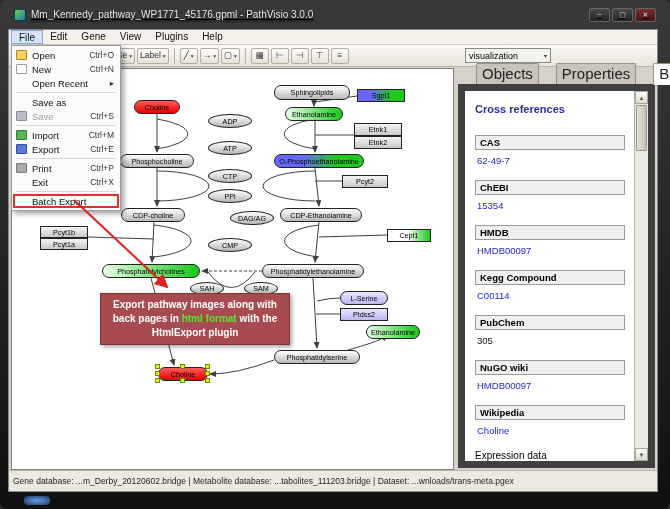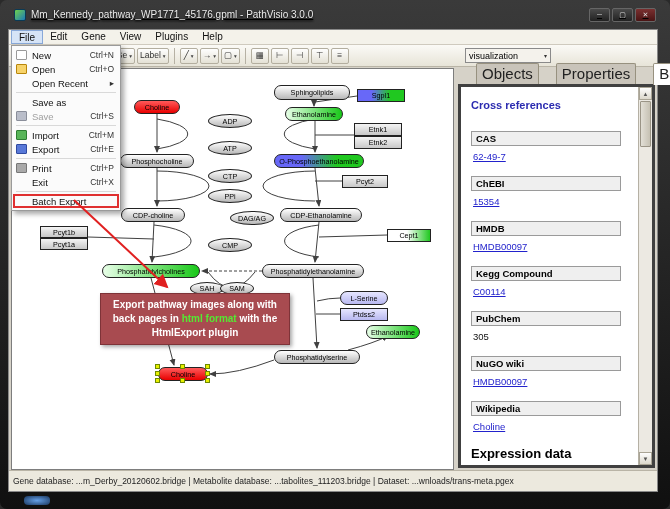--- a/index.html
+++ b/index.html
@@ -62,29 +62,29 @@
              text-align:center; padding:4px 5px; box-shadow:2px 2px 4px rgba(0,0,0,.35); }
   .callout .hl { color:#55e832; }
 
   .splitter { width:4px; background:#d6d2c8; }
 
   .sidebar { flex:1; display:flex; flex-direction:column; min-width:0; }
   .tabs { height:16px; display:flex; align-items:flex-end; gap:1px; padding-left:2px; }
   .tab { font-size:15px; padding:1px 5px 2px 5px; background:#c9c4ba; border:1px solid #97917f;
          border-bottom:none; border-radius:2px 2px 0 0; color:#222;margin-left:16px; }
   .tab.active { background:#fff; position:relative; top:1px; padding-bottom:3px; }
-  .panel { flex:1; background:#fff; border:3px solid #404040; margin:0 2px 2px 0; display:flex; min-height:0; }
+  .panel { flex:1; background:#fff; border:7px solid #404040; margin:0 2px 2px 0; display:flex; min-height:0; }
   .panel-content { flex:1; padding:8px 6px 6px 10px; overflow:hidden; }
   .xref-heading { color:#2b2bb0; font-weight:bold; font-size:11px; margin:4px 0 20px 0; }
   .xref-section { margin-bottom:4px; }
   .xref-header { width:150px; height:15px; background:#efefef; border:1px solid #9a9a9a; font-weight:bold;
                  font-size:9.5px; padding:1px 0 0 4px; }
   .xref-value { font-size:9.5px; margin:5px 0 14px 2px; color:#111; }
-  .xref-value.link { color:#2222cc; text-decoration:underline; }
-  .expr { font-weight:bold; font-size:13px; margin-top:6px; }
+  .xref-value.link { color:#2222cc; }
+  .expr { font-weight:normal; font-size:10px; margin-top:6px; }
 
   .vscroll { width:14px; background:#ece9e2; border-left:1px solid #b5b0a4; display:flex; flex-direction:column; }
   .sarrow { height:13px; background:linear-gradient(#fdfdfd,#dcd8cc); border:1px solid #a9a495; font-size:6px;
             color:#555; text-align:center; line-height:12px; }
   .sarrow.down { margin-top:auto; }
   .sthumb { height:46px; margin:1px; background:linear-gradient(90deg,#e2dfd6,#c6c1b3); border:1px solid #9a9486; border-radius:1px; }
 
   .statusbar { height:21px; background:#ece9de; border-top:1px solid #b9b4a6; font-size:8.5px; color:#222;
                display:flex; align-items:center; padding-left:4px; white-space:nowrap; overflow:hidden; }
 
@@ -241,21 +241,21 @@
             <div class="node rounded" style="left: 109px; top: 139px; width: 64px; height: 14px; background: linear-gradient(rgb(255, 255, 255), rgb(184, 184, 184));">CDP-choline</div>
             <div class="node ellipse" style="left: 218px; top: 142px; width: 44px; height: 14px; background: linear-gradient(rgb(255, 255, 255), rgb(184, 184, 184));">DAG/AG</div>
             <div class="node rounded" style="left: 268px; top: 139px; width: 82px; height: 14px; background: linear-gradient(rgb(255, 255, 255), rgb(184, 184, 184));">CDP-Ethanolamine</div>
             <div class="node rect" style="left: 28px; top: 157px; width: 48px; height: 12px; background: linear-gradient(rgb(244, 244, 244), rgb(200, 200, 200));">Pcyt1b</div>
             <div class="node rect" style="left: 28px; top: 169px; width: 48px; height: 12px; background: linear-gradient(rgb(244, 244, 244), rgb(200, 200, 200));">Pcyt1a</div>
             <div class="node rect" style="left: 375px; top: 160px; width: 44px; height: 13px; background: linear-gradient(90deg, rgb(255, 255, 255) 0%, rgb(255, 255, 255) 45%, rgb(32, 200, 32) 100%);">Cept1</div>
             <div class="node ellipse" style="left: 196px; top: 169px; width: 44px; height: 14px; background: linear-gradient(rgb(255, 255, 255), rgb(184, 184, 184));">CMP</div>
             <div class="node rounded" style="left: 90px; top: 195px; width: 98px; height: 14px; background: linear-gradient(90deg, rgb(232, 255, 232), rgb(24, 200, 24));">Phosphatidylcholines</div>
             <div class="node rounded" style="left: 250px; top: 195px; width: 102px; height: 14px; background: linear-gradient(rgb(255, 255, 255), rgb(184, 184, 184));">Phosphatidylethanolamine</div>
             <div class="node ellipse" style="left: 178px; top: 213px; width: 34px; height: 13px; background: linear-gradient(rgb(255, 255, 255), rgb(184, 184, 184));">SAH</div>
-            <div class="node ellipse" style="left: 208px; top: 213px; width: 34px; height: 13px; background: linear-gradient(rgb(255, 255, 255), rgb(184, 184, 184));">SAM</div>
+            <div class="node ellipse" style="left: 232px; top: 213px; width: 34px; height: 13px; background: linear-gradient(rgb(255, 255, 255), rgb(184, 184, 184));">SAM</div>
             <div class="node rounded" style="left: 328px; top: 222px; width: 48px; height: 14px; background: linear-gradient(rgb(230, 230, 255), rgb(184, 184, 240));">L-Serine</div>
             <div class="node rect" style="left: 328px; top: 239px; width: 48px; height: 13px; background: linear-gradient(rgb(230, 230, 255), rgb(184, 184, 240));">Ptdss2</div>
             <div class="node rounded" style="left: 354px; top: 256px; width: 54px; height: 14px; background: linear-gradient(90deg, rgb(232, 255, 232), rgb(24, 200, 24));">Ethanolamine</div>
             <div class="node rounded" style="left: 262px; top: 281px; width: 86px; height: 14px; background: linear-gradient(rgb(255, 255, 255), rgb(184, 184, 184));">Phosphatidylserine</div>
             <div class="node rounded" style="left: 146px; top: 298px; width: 50px; height: 14px; background: linear-gradient(rgb(255, 90, 90), rgb(232, 0, 0));">Choline</div>
             <div class="handle" style="left: 143px; top: 295px;"></div>
             <div class="handle" style="left: 143px; top: 302px;"></div>
             <div class="handle" style="left: 143px; top: 309px;"></div>
             <div class="handle" style="left: 168px; top: 295px;"></div>
             <div class="handle" style="left: 168px; top: 309px;"></div>
@@ -319,28 +319,28 @@
             <div class="sarrow down">▼</div>
           </div>
         </div>
       </div>
     </div>
 
     <div class="statusbar">Gene database: ...m_Derby_20120602.bridge | Metabolite database: ...tabolites_111203.bridge | Dataset: ...wnloads/trans-meta.pgex</div>
 
     <div class="filemenu">
         <div class="fm-row">
+          <span class="fm-icon mi-open"></span>
+          <span class="fm-label">Open</span>
+          <span class="fm-short">Ctrl+O</span>
+        </div>
+        <div class="fm-row">
           <span class="fm-icon mi-new"></span>
           <span class="fm-label">New</span>
           <span class="fm-short">Ctrl+N</span>
-        </div>
-        <div class="fm-row">
-          <span class="fm-icon mi-open"></span>
-          <span class="fm-label">Open</span>
-          <span class="fm-short">Ctrl+O</span>
         </div>
         <div class="fm-row">
           <span class="fm-icon "></span>
           <span class="fm-label">Open Recent</span>
           <span class="fm-short">▸</span>
         </div>
         <div class="fm-sep"></div>
         <div class="fm-row">
           <span class="fm-icon "></span>
           <span class="fm-label">Save as</span>

